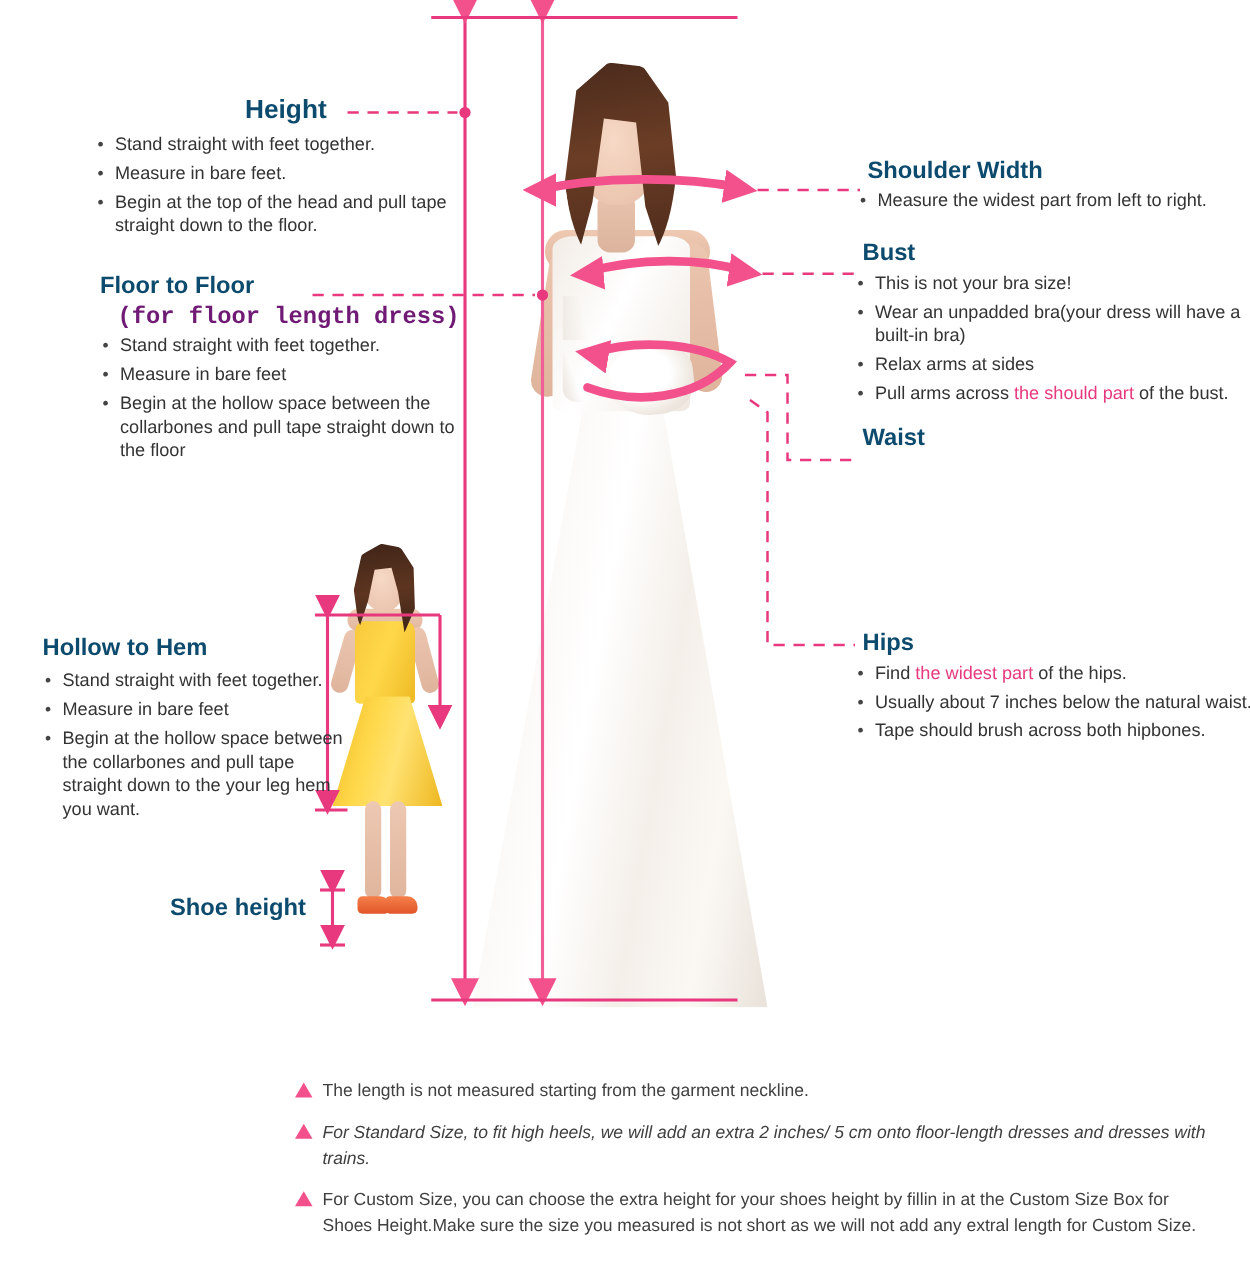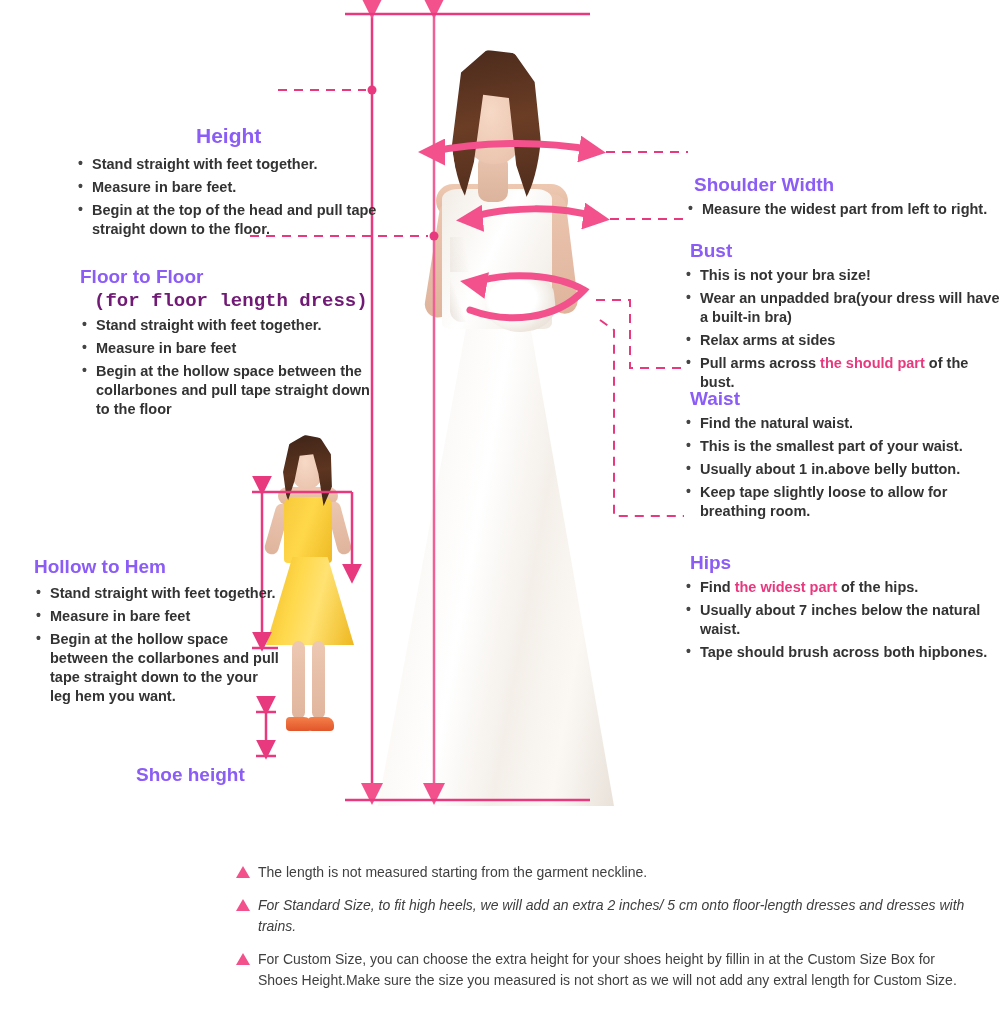--- a/index.html
+++ b/index.html
@@ -201,38 +201,36 @@
   }
   .shoe-r {
     position: absolute; left: 56px; top: 282px; width: 26px; height: 14px;
     background: linear-gradient(180deg, #f4804a, #e2552a);
     border-radius: 4px 8px 4px 4px;
   }
 
   
   .hdr {
     font-weight: bold;
-    color: #8b5cf6;
+    color: #0c4a6e;
     white-space: nowrap;
-    margin-top: 48px;
   }
   .hdr-lg { font-size: 21px; }
   .hdr-md { font-size: 19px; }
   .sub {
     color: #701a75;
     font-size: 19px;
     font-weight: bold;
     white-space: nowrap;
     font-family: Liberation Mono, monospace;
   }
   ul.bullets {
     margin: 0;
     padding: 0 0 0 16px;
     list-style: none;
-    font-weight: bold;
   }
   ul.bullets li {
     position: relative;
     font-size: 14.5px;
     line-height: 19px;
     color: #333333;
     margin: 0 0 4px 0;
   }
   ul.bullets li::before {
     content: "•";
@@ -387,26 +385,20 @@
     <ul class="bullets" style="margin-top:4px; margin-left:-6px; width:306px;">
       <li>This is not your bra size!</li>
       <li>Wear an unpadded bra(your dress will have a built-in bra)</li>
       <li>Relax arms at sides</li>
       <li><span>Pull arms across </span><span class="pink">the should part</span><span> of the bust.</span></li>
     </ul>
   </div>
 
   <div class="abs" style="left:690px; top:340px; width:300px;">
     <div class="hdr hdr-md">Waist</div>
-    <ul class="bullets" style="margin-top:4px; margin-left:-6px; width:300px;">
-      <li>Find the natural waist.</li>
-      <li>This is the smallest part of your waist.</li>
-      <li>Usually about 1 in.above belly button.</li>
-      <li>Keep tape slightly loose to allow for breathing room.</li>
-    </ul>
   </div>
 
   <div class="abs" style="left:690px; top:504px; width:302px;">
     <div class="hdr hdr-md">Hips</div>
     <ul class="bullets" style="margin-top:4px; margin-left:-6px; width:302px;">
       <li><span>Find </span><span class="pink">the widest part</span><span> of the hips.</span></li>
       <li>Usually about 7 inches below the natural waist.</li>
       <li>Tape should brush across both hipbones.</li>
     </ul>
   </div>

